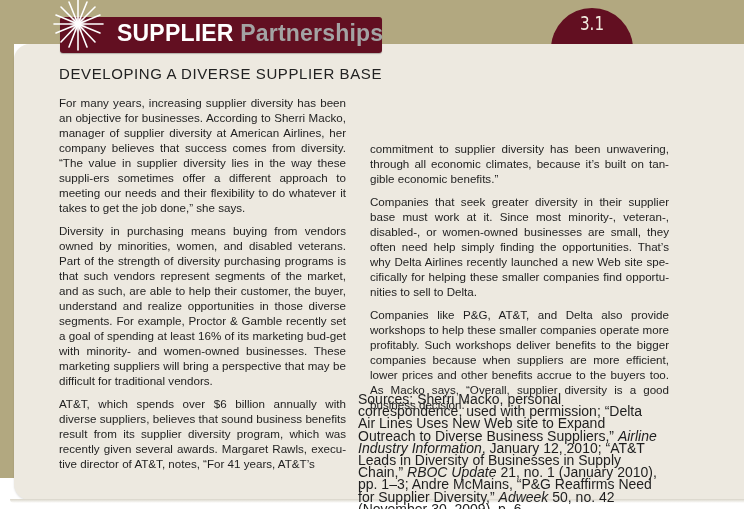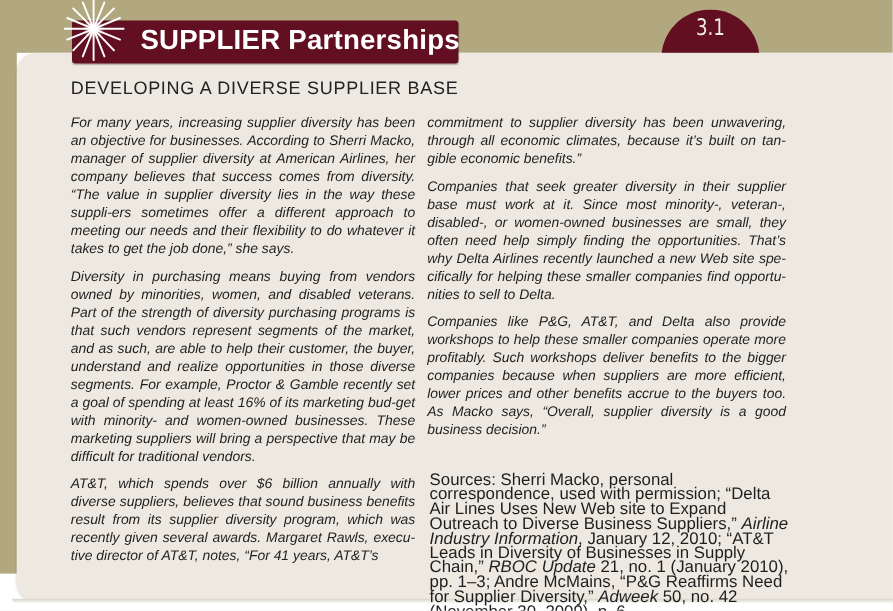--- a/index.html
+++ b/index.html
@@ -32,21 +32,21 @@
     position:absolute; left:60px; top:17px; width:322px; height:36px;
     background:#620f21;
     border-radius:3px;
     box-shadow: 0 1px 1px rgba(0,0,0,0.25);
   }
   .banner-title {
     position:absolute; left:57px; top:3px;
     color:#ffffff; font-size:23px; font-weight:bold; letter-spacing:0.2px;
     white-space:nowrap;
   }
-  .banner-title .light { color:#ffffff; }
+  .banner-title .light { color:#a3a3a3; }
   .burst {
     position:absolute; left:50px; top:0px; width:56px; height:52px;
   }
   .section-badge {
     position:absolute; left:551px; top:8px; width:82px; height:72px;
     background:#620f21;
     border-radius:41px 41px 0 0;
     clip-path: inset(0 0 36px 0);
   }
   .section-badge-num {
@@ -55,24 +55,24 @@
     transform:scaleX(0.8);
   }
   .heading {
     position:absolute; left:59px; top:65px;
     font-size:15px; color:#222; letter-spacing:0.6px;
     white-space:nowrap;
   }
   .col {
     position:absolute; top:95px;
     font-size:11.6px; line-height:15px; color:#1e1e1e;
-    text-align:justify; hyphens:manual;font-style:italic;
+    text-align:justify; hyphens:manual;
   }
   .col-left { left:59px; width:287px; }
-  .col-right { left:356px; width:299px; }
+  .col-right { left:370px; width:299px;margin-top:46px; }
   .col p { margin:0 0 8px 0; }
   .sources {
     position:absolute; left:358px; top:393px; width:300px;
     font-size:14px; line-height:12.2px; color:#1e1e1e;
   }
   .sources i { font-style:italic; }
 </style>
 </head>
 <body>
 

